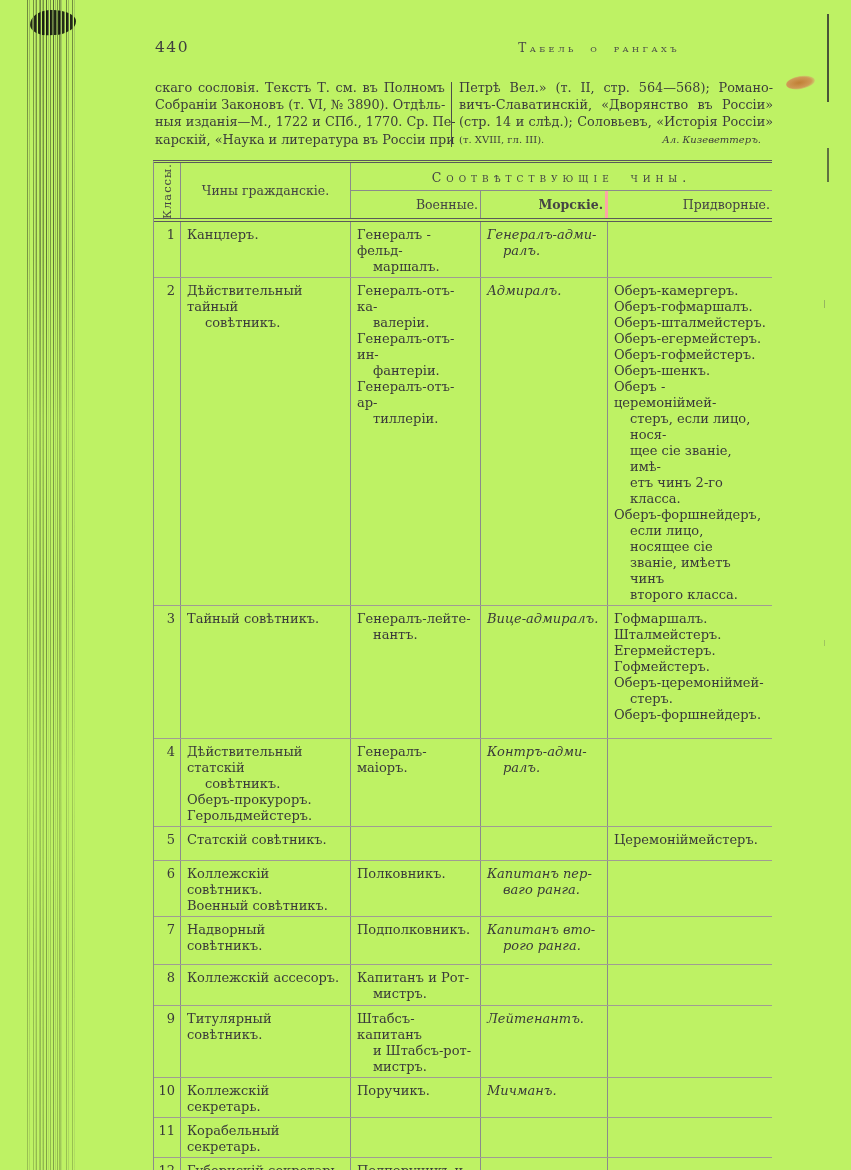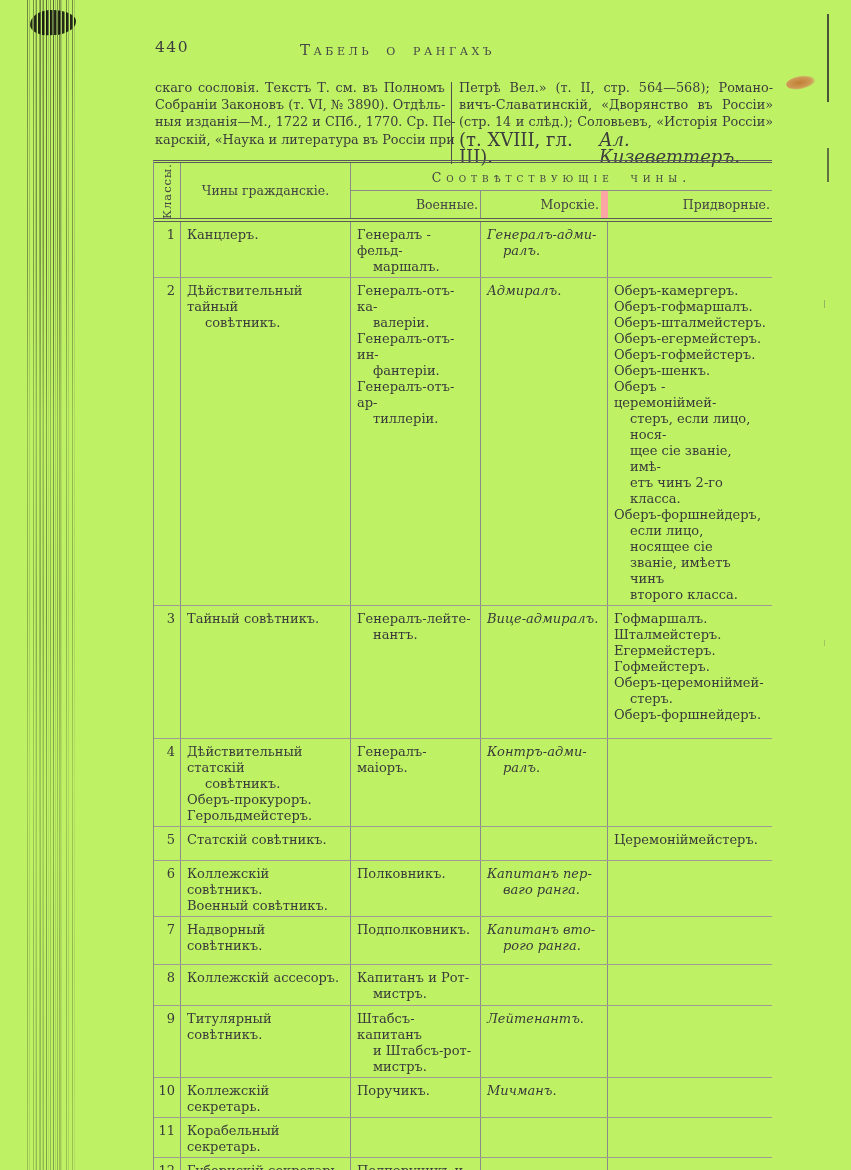--- a/index.html
+++ b/index.html
@@ -62,39 +62,39 @@
     transform: rotate(-10deg);
   }
 
   
   .pageno {
     position:absolute; left:155px; top:38px;
     font-size:15.5px; letter-spacing:1.5px; color:#3f3f3f;
   }
   .running-title {
     position:absolute; left:300px; top:41px; width:380px;
-    text-align:left;
+    text-align:right;
     font-variant-caps: small-caps;
-    font-size:15px; letter-spacing:3.5px; word-spacing:6px;
+    font-size:12px; letter-spacing:3.5px; word-spacing:6px;
     color:#474747;
   }
 
   
   .intro { position:absolute; left:155px; top:79px; display:flex; }
   .col-left  { width:290px; }
   .rule { width:1px; background:#4c4c4c; margin:3px 7px 1px 6px; }
   .col-right-wrap { width:314px; }
   .intro-line {
     font-size:12.8px; line-height:17.2px;
     text-align:justify; text-align-last:justify;
     color:#3c3c3c; white-space:nowrap;
   }
   .intro-lastline {
     display:flex; justify-content:space-between;
-    font-size:18px; line-height:17.2px; color:#3c3c3c;
+    font-size:10px; line-height:17.2px; color:#3c3c3c;
   }
   .intro-lastline .signature { font-style:italic; padding-right:12px; }
 
   
   .ranks-table {
     position:absolute; left:153px; top:160px; width:619px;
     border-top:3px double #5a5a5a;
     border-left:1px solid #8b8b8b;
     color:#3a3a3a;
   }
@@ -115,21 +115,21 @@
   .th-corr { flex:1; }
   .corr-title {
     text-align:center; font-size:12.5px;
     font-variant-caps: small-caps;
     letter-spacing:5px; word-spacing:8px;
     padding:7px 0 5px; border-bottom:1px solid #8b8b8b; color:#444;
   }
   .subheads { display:flex; }
   .sub { font-size:12.5px; text-align:right; padding:6px 2px 6px; color:#444; }
   .sub-mil   { width:130px; border-right:1px solid #8b8b8b; }
-  .sub-nav   { width:127px; border-right:7px solid #fca5a5; }
+  .sub-nav   { width:127px; border-right:3px solid #fca5a5;font-weight:bold; }
   .sub-court { flex:1; }
 
   .trow { display:flex; border-bottom:1px solid #a09c93; }
   .trow:last-child { border-bottom:none; }
   .td { padding:5px 6px 2px 6px; font-size:13px; line-height:16px; }
   .td-class {
     width:27px; text-align:right; padding:5px 5px 0 0;
     border-right:1px solid #8b8b8b; font-size:13px;
   }
   .td-civil { width:170px; border-right:1px solid #8b8b8b; }

